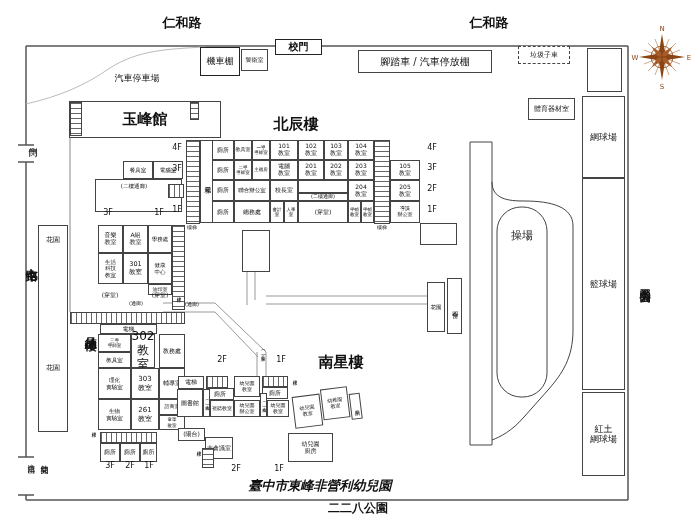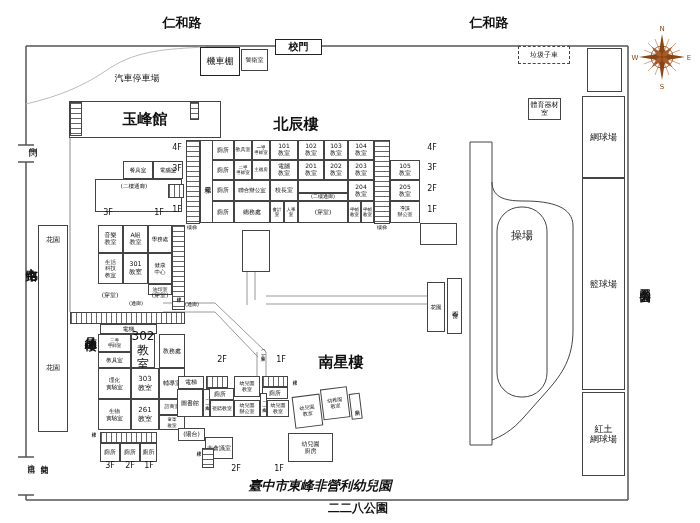--- a/index.html
+++ b/index.html
@@ -85,23 +85,24 @@
       <div class="box" style="left: 2px; top: 6px; width: 28px; height: 32px; font-size: 5px;">幼兒園
 教室</div>
       <div class="box" style="left: 31px; top: 2px; width: 27px; height: 31px; font-size: 5px;">幼稚園
 教室</div>
       <div class="box v" style="left: 59px; top: 10px; width: 11px; height: 26px; font-size: 5px;">廁所</div>
     </div>
 <div class="box b" style="left: 69px; top: 101px; width: 152px; height: 37px; font-size: 15px;">玉峰館</div>
     <div class="box k" style="left: 200px; top: 47px; width: 40px; height: 29px; font-size: 9px;">機車棚</div>
     <div class="box" style="left: 241px; top: 49px; width: 27px; height: 22px; font-size: 6px;">警衛室</div>
     <div class="box b k" style="left: 275px; top: 39px; width: 47px; height: 16px; font-size: 10px;">校門</div>
+    <div class="box" style="left: 358px; top: 50px; width: 134px; height: 23px; font-size: 10px;">腳踏車 / 汽車停放棚</div>
     <div class="box d" style="left: 518px; top: 46px; width: 52px; height: 18px; font-size: 7px;">垃圾子車</div>
     <div class="box" style="left: 587px; top: 48px; width: 35px; height: 44px;"></div>
-    <div class="box" style="left: 528px; top: 98px; width: 33px; height: 22px; font-size: 7px;">體育器材室</div>
+    <div class="box" style="left: 528px; top: 98px; width: 47px; height: 22px; font-size: 7px;">體育器材室</div>
     <div class="box" style="left: 582px; top: 96px; width: 43px; height: 82px; font-size: 9px;">網球場</div>
     <div class="box" style="left: 582px; top: 178px; width: 43px; height: 212px; font-size: 9px;">籃球場</div>
     <div class="box" style="left: 582px; top: 392px; width: 43px; height: 84px; font-size: 9px;">紅土
 網球場</div>
     <div class="box v" style="left: 447px; top: 278px; width: 15px; height: 56px; font-size: 6.5px;">司令台</div>
     <div class="box" style="left: 427px; top: 282px; width: 18px; height: 50px; font-size: 5.5px;">花園</div>
     <div class="box" style="left: 38px; top: 225px; width: 30px; height: 207px;"></div>
     <div class="box" style="left: 242px; top: 230px; width: 28px; height: 42px;"></div>
     <div class="box" style="left: 420px; top: 223px; width: 37px; height: 22px;"></div>
     <div class="box" style="left: 95px; top: 179px; width: 87px; height: 33px;"></div>

